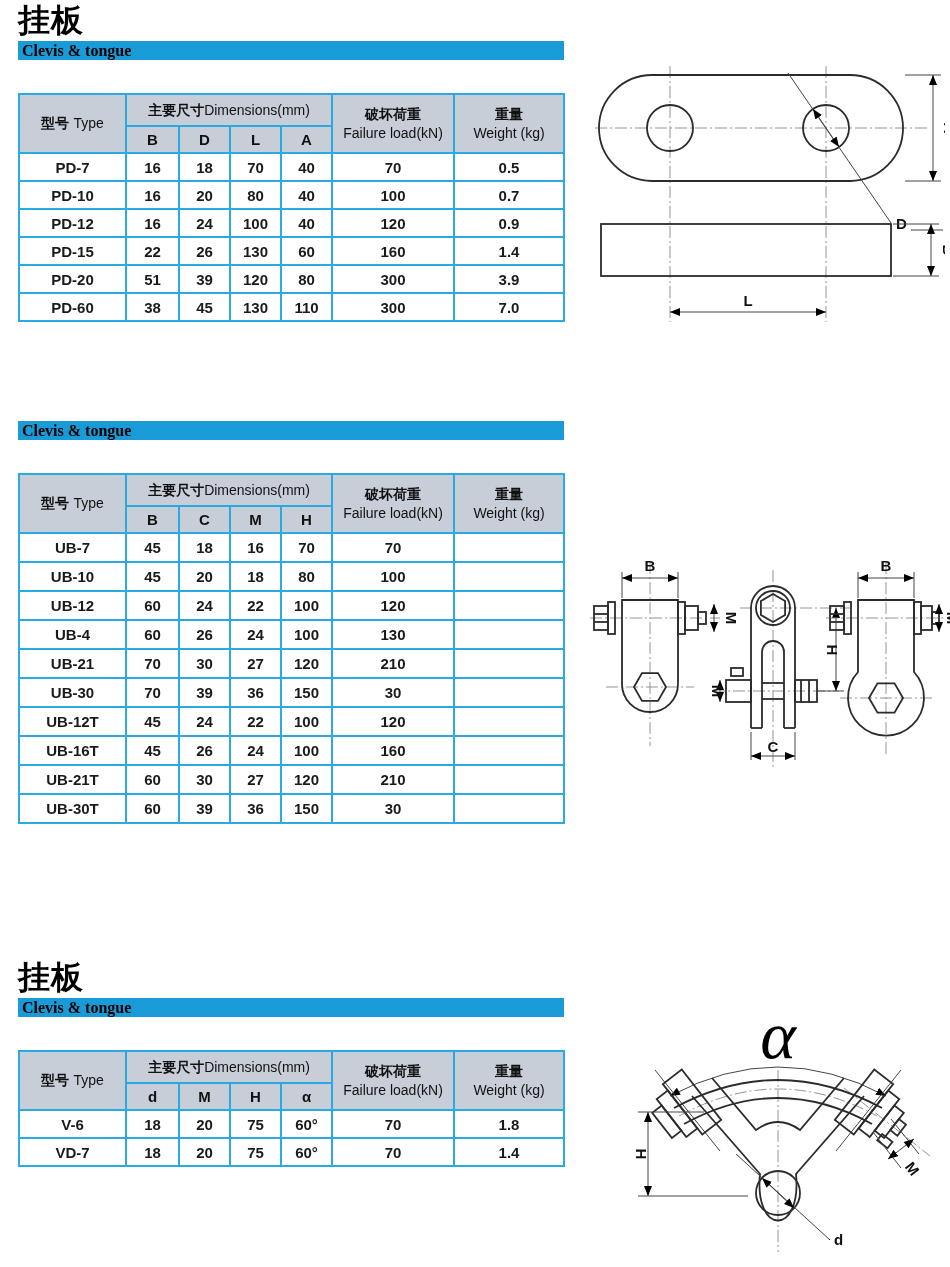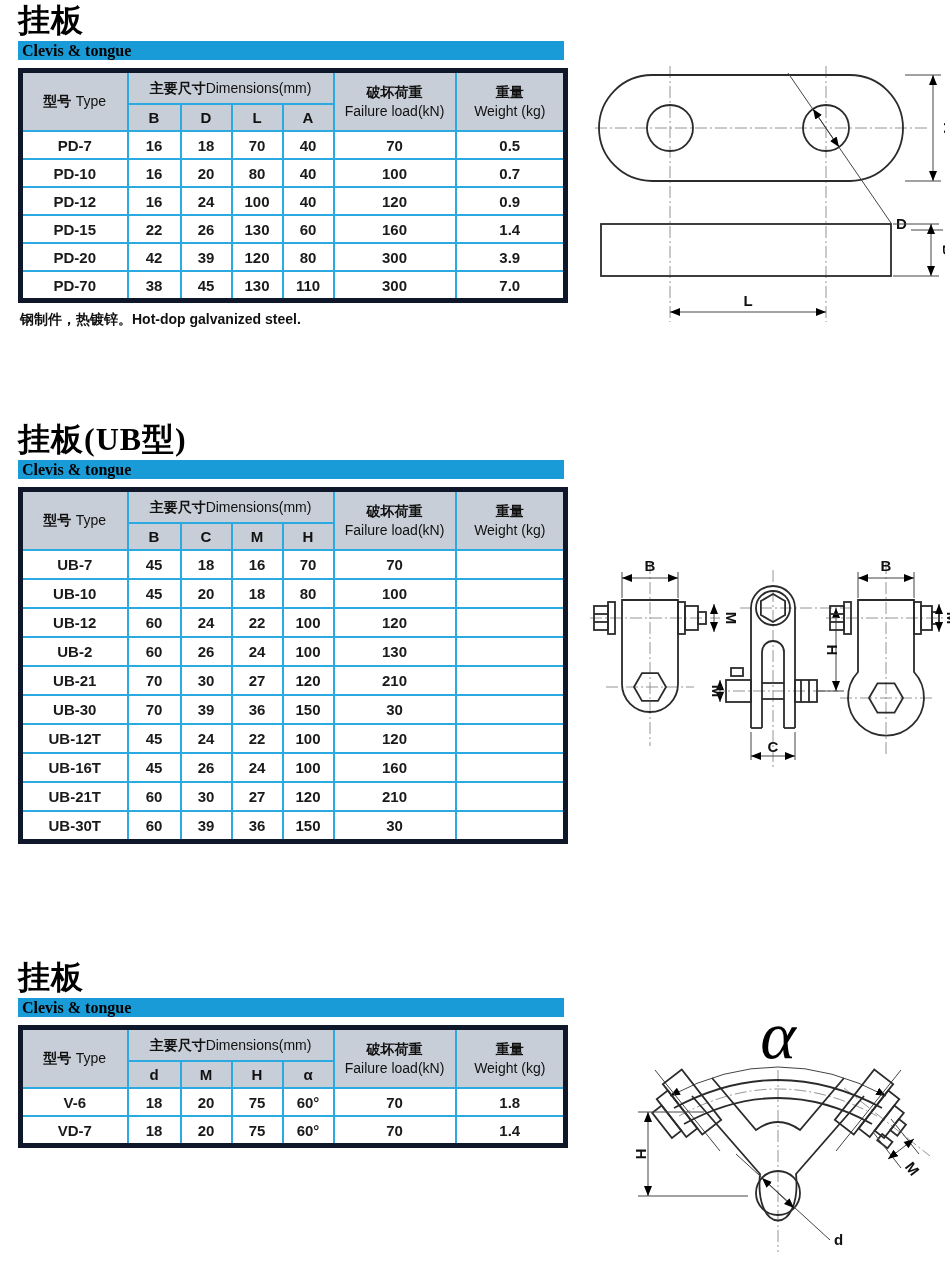--- a/index.html
+++ b/index.html
@@ -4,22 +4,22 @@
 <style>
   html,body{margin:0;padding:0;background:#fff;}
   .page{position:relative;width:950px;height:1267px;background:#fff;overflow:hidden;
         font-family:"Liberation Sans",sans-serif;color:#111;}
   .sec{position:absolute;left:18px;width:546px;}
   .sec1{top:2px;} .sec2{top:421px;} .sec3{top:959px;}
   h1.title{margin:0 0 3px 0;font-family:"Liberation Serif",serif;font-weight:bold;
            font-size:32px;line-height:36px;color:#000;letter-spacing:1px;}
   .banner{height:19px;line-height:19px;background:#199BD7;color:#000000;padding-left:4px;
           font-family:"Liberation Serif",serif;font-weight:bold;font-size:16px;}
-  table.spec{border-collapse:collapse;margin-top:8px;width:545px;table-layout:fixed;
-             border:5px solid #0f172a;}
+  table.spec{border-collapse:collapse;margin-top:33px;width:545px;table-layout:fixed;
+             border:1px solid #0f172a;}
   .spec th,.spec td{border:2px solid #2BAAE1;text-align:center;vertical-align:middle;padding:0;}
   .spec thead th{background:#C8CED7;color:#111;}
   .spec .hrow1 th{height:30px;}
   .spec .hrow2 th{height:25px;font-weight:bold;font-size:15px;}
   .zh{font-weight:bold;font-size:14px;}
   .en{font-weight:normal;font-size:14px;}
   .spec tbody td{height:26px;font-weight:bold;font-size:15px;color:#1a1a1a;background:#fff;}
   .sec2 .spec tbody td{height:27px;}
   .note{margin:8px 0 0 2px;font-weight:bold;font-size:14px;color:#111;}
   .diag{position:absolute;}
@@ -105,39 +105,38 @@
             <td>PD-15</td>
             <td>22</td>
             <td>26</td>
             <td>130</td>
             <td>60</td>
             <td>160</td>
             <td>1.4</td>
           </tr>
         <tr>
             <td>PD-20</td>
-            <td>42</td>
+            <td>51</td>
             <td>39</td>
             <td>120</td>
             <td>80</td>
             <td>300</td>
             <td>3.9</td>
           </tr>
         <tr>
-            <td>PD-70</td>
+            <td>PD-60</td>
             <td>38</td>
             <td>45</td>
             <td>130</td>
             <td>110</td>
             <td>300</td>
             <td>7.0</td>
           </tr>
       </tbody>
     </table>
-    <p class="note"><span>钢制件，热镀锌。</span><span>Hot-dop galvanized steel.</span></p>
   </div>
 
   <svg class="diag d1" width="352" height="272" viewBox="0 0 352 272">
     <line class="cl" x1="2" y1="68" x2="336" y2="68"></line>
     <line class="cl" x1="77" y1="6" x2="77" y2="262"></line>
     <line class="cl" x1="233" y1="6" x2="233" y2="262"></line>
     <rect class="ol" x="6" y="15" width="304" height="106" rx="53" ry="53"></rect>
     <circle class="ol" cx="77" cy="68" r="23"></circle>
     <circle class="ol" cx="233" cy="68" r="23"></circle>
     <line class="thin" x1="312" y1="15" x2="348" y2="15"></line>
@@ -152,21 +151,20 @@
     <rect class="ol" x="8" y="164" width="290" height="52"></rect>
     <line class="thin" x1="300" y1="164" x2="346" y2="164"></line>
     <line class="thin" x1="300" y1="216" x2="346" y2="216"></line>
     <line class="thin" x1="338" y1="164" x2="338" y2="216" marker-start="url(#mS)" marker-end="url(#mE)"></line>
     <text class="dt" transform="translate(350,190) rotate(90)" text-anchor="middle">B</text>
     <line class="thin" x1="77" y1="252" x2="233" y2="252" marker-start="url(#mS)" marker-end="url(#mE)"></line>
     <text class="dt" x="155" y="246" text-anchor="middle">L</text>
   </svg>
 
   <div class="sec sec2">
-    <h1 class="title">挂板(UB型)</h1>
     <div class="banner">Clevis &amp; tongue</div>
     <table class="spec">
       <colgroup>
           <col style="width:107px">
           <col style="width:53px">
           <col style="width:51px">
           <col style="width:51px">
           <col style="width:51px">
           <col style="width:122px">
           <col style="width:110px">
@@ -207,21 +205,21 @@
         <tr>
             <td>UB-12</td>
             <td>60</td>
             <td>24</td>
             <td>22</td>
             <td>100</td>
             <td>120</td>
             <td></td>
           </tr>
         <tr>
-            <td>UB-2</td>
+            <td>UB-4</td>
             <td>60</td>
             <td>26</td>
             <td>24</td>
             <td>100</td>
             <td>130</td>
             <td></td>
           </tr>
         <tr>
             <td>UB-21</td>
             <td>70</td>

